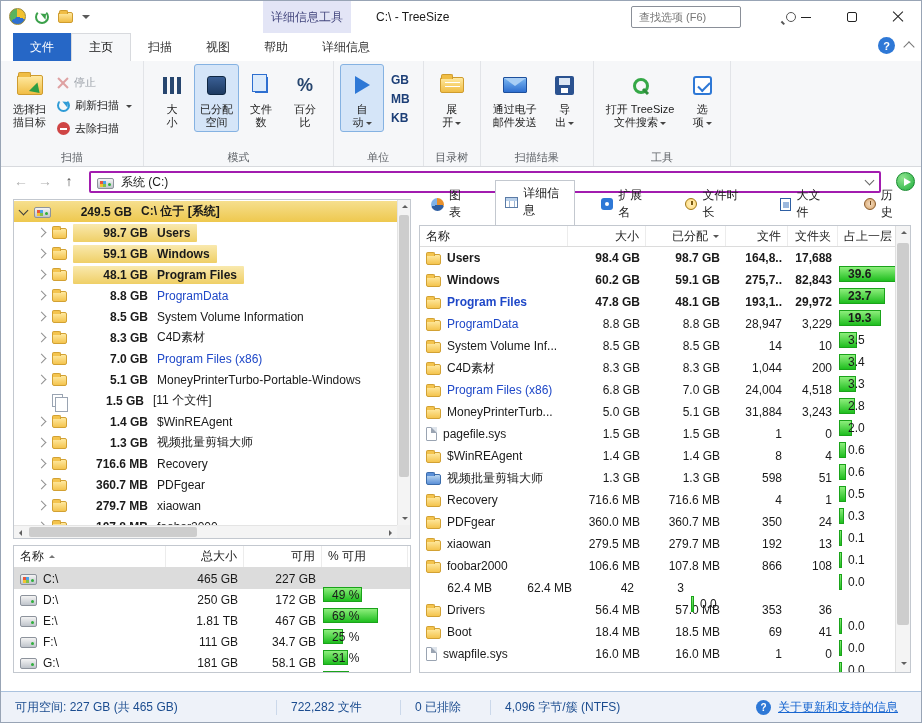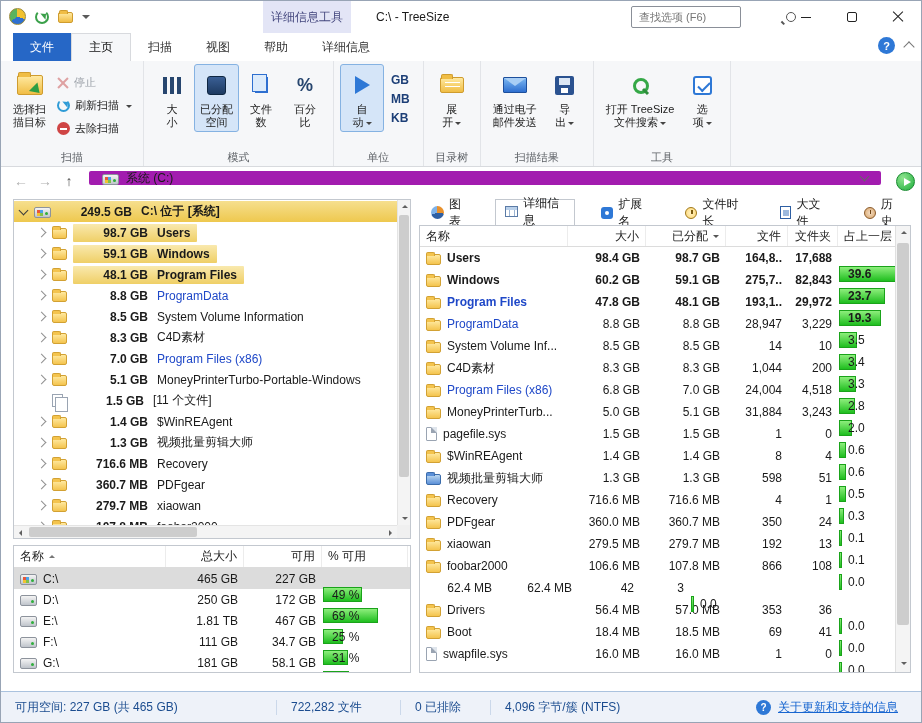--- a/index.html
+++ b/index.html
@@ -91,21 +91,21 @@
   .i-export::after{content:""; position:absolute; left:6px; bottom:2px; width:7px; height:5px; background:#fff;}
   .i-search-green { width:15px; height:15px; position:relative; }
   .i-search-green::before{content:""; position:absolute; left:0; top:0; width:10px; height:10px; border:3px solid #35a847; border-radius:50%;}
   .i-search-green::after{content:""; position:absolute; right:-1px; bottom:0px; width:7px; height:3px; background:#2e8f3c; transform:rotate(45deg);}
   .i-options { width:19px; height:19px; border:2px solid #2e78d6; border-radius:3px; background:#fff; position:relative;}
   .i-options::after{content:""; position:absolute; left:3px; top:4px; width:10px; height:5px; border-left:2px solid #2e78d6; border-bottom:2px solid #2e78d6; transform:rotate(-45deg);}
 
   
   .addrbar { position:absolute; left:0; top:166px; right:0; height:30px; background:#fff; }
   .nav-arrow { position:absolute; top:4px; width:20px; height:20px; display:flex; align-items:center; justify-content:center; font-size:14px; }
-  .addr-box { position:absolute; left:88px; top:4px; width:792px; height:14px; border:7px solid #a21caf; border-radius:2px; background:#fff;
+  .addr-box { position:absolute; left:88px; top:4px; width:792px; height:22px; border:2px solid #a21caf; border-radius:2px; background:#fff;
     display:flex; align-items:center; padding:0 6px; gap:7px; }
   .addr-caret { margin-left:auto; width:7px; height:7px; border-right:1.4px solid #666; border-bottom:1.4px solid #666; transform:rotate(45deg); margin-top:-3px;}
   .go-btn { position:absolute; right:6px; top:5px; width:19px; height:19px; border-radius:50%;
     background:radial-gradient(circle at 35% 30%, #8fe48f, #1fae3c); border:1px solid #178a2e; }
   .go-btn::after{content:""; position:absolute; left:7px; top:5px; width:0; height:0; border-top:4.5px solid transparent; border-bottom:4.5px solid transparent; border-left:7px solid #fff;}
 
   
   .ic { display:inline-block; position:relative; flex:none; }
   .ic-folder, .ic-folder-blue { width:15px; height:11px; background:linear-gradient(#ffe9a0,#f4c44e); border:1px solid #d2a133; border-radius:2px; margin-top:2px;}
   .ic-folder::before, .ic-folder-blue::before {content:""; position:absolute; top:-3px; left:-1px; width:7px; height:3px; background:#f4c44e; border:1px solid #d2a133; border-bottom:none; border-radius:2px 2px 0 0;}
@@ -161,21 +161,21 @@
   .drv { display:flex; height:21px; align-items:center; }
   .drv.sel { background:#dcdcdc; }
   .drv .c { height:100%; display:flex; align-items:center; padding:0 6px; }
   .drv .num { justify-content:flex-end; }
   .pctcell { position:relative;margin-top:32px; }
   .gbar { position:absolute; left:1px; top:3px; bottom:3px; background:linear-gradient(#8dee7c,#1fbe1f); border:1px solid #1aa31a; }
   .ptext { position:relative; z-index:1; padding-left:4px; }
 
   
   .right-panel { position:absolute; left:418px; top:198px; width:492px; height:476px; }
-  .vtabs { display:flex; height:26px; gap:16px; padding-left:2px; }
+  .vtabs { display:flex; height:26px; align-items:flex-end; gap:16px; padding-left:2px; }
   .vtab { display:flex; align-items:center; gap:5px; padding:4px 9px; font-size:12px; color:#222; border:1px solid transparent; border-bottom:none; }
   .vtab.active { background:#fff; border-color:#c3c8cf; position:relative; z-index:2; padding-bottom:6px; }
   .ti { display:inline-block; position:relative; flex:none; }
   .ti-pie { width:13px; height:13px; border-radius:50%; background:conic-gradient(#e8912d 0 100deg,#2e5fa3 100deg 250deg,#7fb2e8 250deg 360deg); }
   .ti-grid { width:13px; height:11px; border:1px solid #5b7ba6; background:
       linear-gradient(#b9d0ea 0 3px, transparent 3px),
       repeating-linear-gradient(90deg, transparent 0 3.5px, #9cb4d2 3.5px 4.5px); }
   .ti-ext { width:12px; height:12px; border-radius:3px; background:#2e78d6; }
   .ti-ext::after{content:""; position:absolute; left:4px; top:4px; width:4px; height:4px; border-radius:50%; background:#fff;}
   .ti-clock { width:12px; height:12px; border-radius:50%; border:1px solid #a07818; background:radial-gradient(#fff2c8,#ffd76e); }

